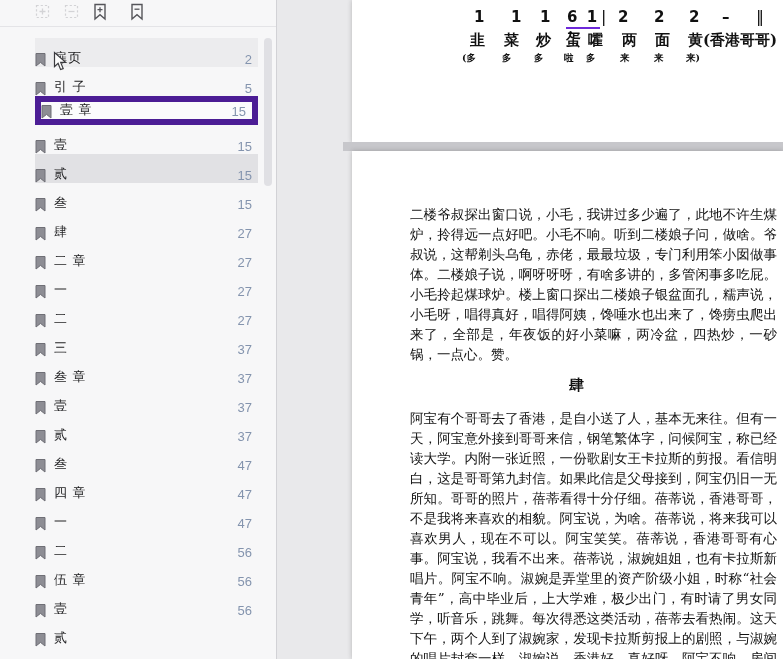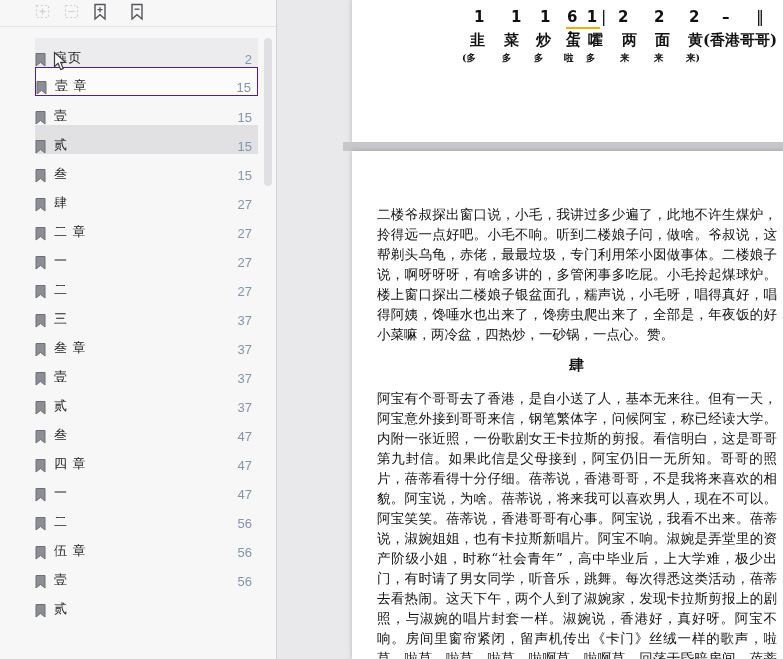--- a/index.html
+++ b/index.html
@@ -24,21 +24,21 @@
   .tb-btn { width: 18px; height: 18px; display: flex; align-items: center; justify-content: center; background: none; border: none; padding: 0; }
   .sb-list { position: absolute; left: 35px; top: 38px; width: 223px; }
   .sb-row {
     height: 29px; display: flex; align-items: flex-end; position: relative;
     padding: 0 6px 0 0; cursor: default;
   }
   .sb-row .bm-ico { width: 11px; height: 14px; flex: 0 0 11px; display: block; }
   .sb-row .lbl { margin-left: 8px; font-size: 13px; color: #1d1d1f; letter-spacing: 1px; white-space: nowrap; }
   .sb-row .pg { margin-left: auto; font-size: 13px; color: #8494ae; padding-top: 6px; }
   .sb-row.hovered  { background: #ececee; }
-  .sb-row.focused  { background: #fbfbfc; border: 1px solid #4c1d95; }
+  .sb-row.focused  { background: #fbfbfc; border: 6px solid #4c1d95; }
   .sb-row.selected { background: #e1e1e4; }
   .cursor-overlay { position: absolute; left: 18px; top: 13px; z-index: 5; pointer-events: none; }
   .sb-scroll-thumb {
     position: absolute; left: 264px; top: 38px; width: 8px; height: 148px;
     background: #e0e0e4; border-radius: 4px;
   }
 
   
   .pageview { position: absolute; left: 277px; top: 0; width: 506px; height: 659px; background: #e9e9eb; }
   .page {
@@ -48,36 +48,36 @@
   .page1 { top: 0; height: 143px; }
   .page-gap { position: absolute; left: 66px; top: 142px; width: 440px; height: 9px; background: #c7c7cb; }
   .page2 { top: 151px; height: 508px; }
 
   
   .music { position: absolute; inset: 0; font-family: "DejaVu Serif", "Liberation Serif", serif; color: #111; }
   .m-note {
     position: absolute; top: 8px; font-family: "DejaVu Sans", sans-serif;
     font-weight: bold; font-size: 15px; line-height: 18px;
   }
-  .m-note.group { border-bottom: 2px solid #eab308; padding: 0 1px 1px 1px; letter-spacing: 2px; text-align: right; }
+  .m-note.group { border-bottom: 2px solid #6d28d9; padding: 0 1px 1px 1px; letter-spacing: 2px; text-align: right; }
   .m-note.group::after {            
     content: "•"; position: absolute; left: 2px; top: 17px; font-size: 8px; color: #111;
   }
   .m-note.barline { font-weight: normal; font-size: 16px; }
   .m-lyric { position: absolute; top: 31px; font-size: 15px; font-weight: bold; }
   .m-echo  { position: absolute; top: 52px; font-size: 9.5px; font-weight: bold; }
 
   
   .bodytext {
     position: absolute; left: 25px; top: 53px; width: 400px;
     font-family: "DejaVu Serif", "Liberation Serif", serif;
     font-size: 13.5px; line-height: 20px; color: #111;
     text-align: justify;
   }
-  .bodytext p { text-align: justify; }
+  .bodytext p { text-align: justify; margin-left: 33px; }
   .chap-head { text-align: center; font-size: 15px; font-weight: bold; margin: 11px 0 13px 0; letter-spacing: 1px; }
 </style>
 </head>
 <body>
 
 <div class="sidebar">
 
   <div class="sb-toolbar">
     <button class="tb-btn">
       <span><svg width="17" height="17" viewBox="0 0 17 17">
@@ -112,20 +112,27 @@
           <path d="M1 .5h9V13l-4.5-3.6L1 13z" fill="#8d8d94" stroke="#6f6f76" stroke-width="1"></path>
         </svg>
       <span class="lbl">扉页</span>
       <span class="pg">2</span>
       <span class="cursor-overlay"><svg width="15" height="21" viewBox="0 0 15 21">
             <path d="M1.5 1.5v14.2l3.6-3.4 2.5 6.3 2.6-1-2.5-6.2h5z" fill="#fdfdfd" stroke="#3a3a3e" stroke-width="1.2"></path>
           </svg></span>
     </div>
 
 
+    <div class="sb-row">
+      <svg class="bm-ico" viewBox="0 0 11 14">
+          <path d="M1 .5h9V13l-4.5-3.6L1 13z" fill="#8d8d94" stroke="#6f6f76" stroke-width="1"></path>
+        </svg>
+      <span class="lbl">引 子</span>
+      <span class="pg">5</span>
+    </div>
 
     <div class="sb-row focused">
       <svg class="bm-ico" viewBox="0 0 11 14">
           <path d="M1 .5h9V13l-4.5-3.6L1 13z" fill="#8d8d94" stroke="#6f6f76" stroke-width="1"></path>
         </svg>
       <span class="lbl">壹 章</span>
       <span class="pg">15</span>
     </div>
 
     <div class="sb-row">

